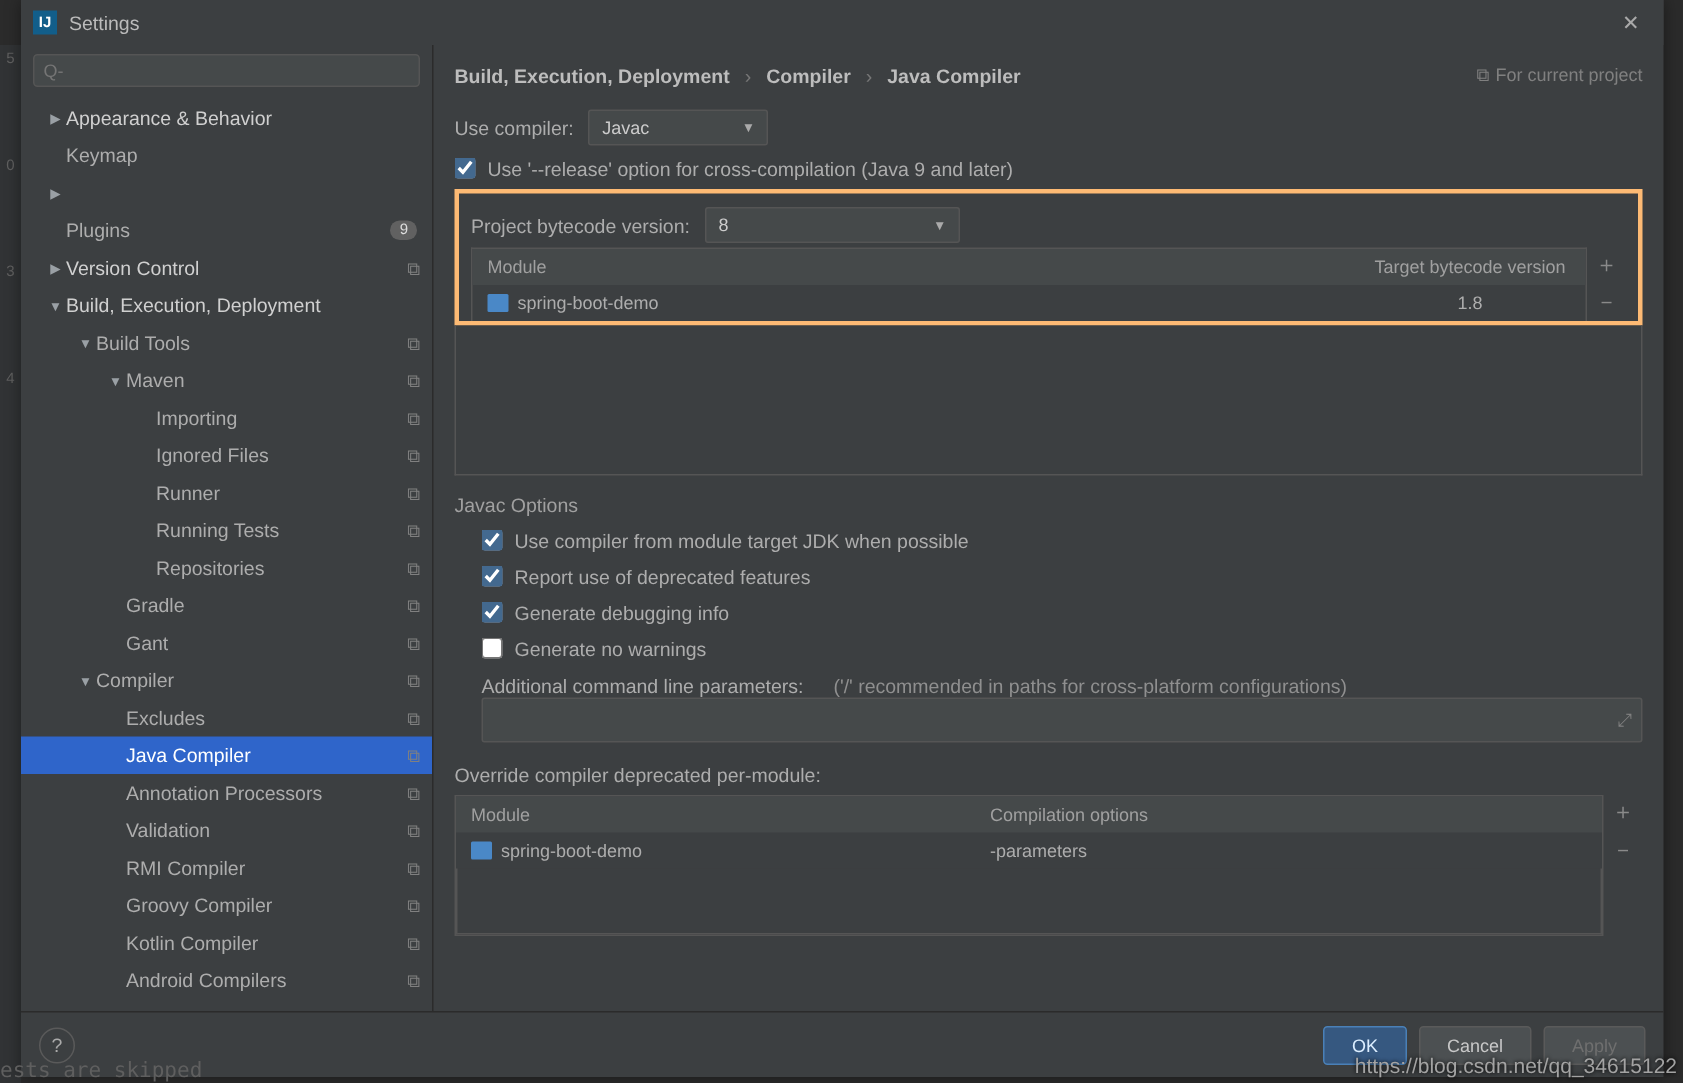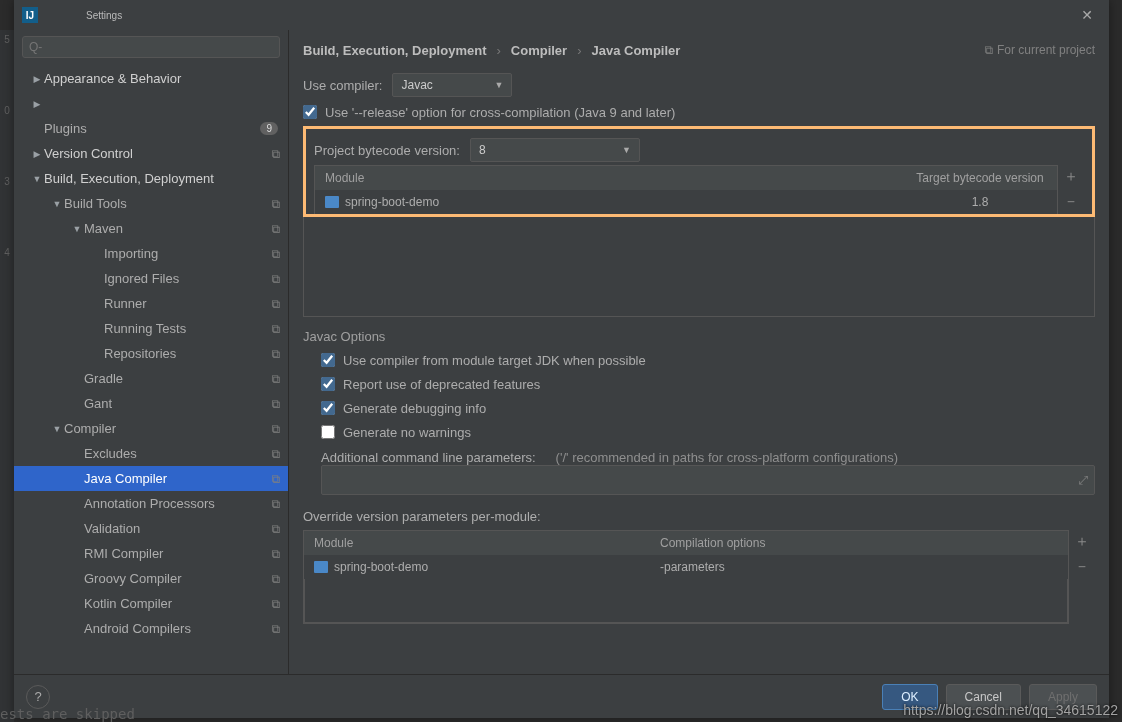--- a/index.html
+++ b/index.html
@@ -1,20 +1,20 @@
 <!DOCTYPE html>
 <html><head>
 <meta charset="utf-8">
 <style>
 * { margin:0; padding:0; box-sizing:border-box; font-family:"Segoe UI",Arial,sans-serif; }
 body { background:#2b2b2b; color:#adadad; font-size:13px; width:1122px; height:722px; position:relative; overflow:hidden; }
 .window { position:absolute; left:14px; top:0; width:1095px; height:718px; background:#3c3f41; display:flex; flex-direction:column; box-shadow:0 0 10px rgba(0,0,0,.4); }
-.titlebar { height:30px; display:flex; align-items:center; padding:0 8px; background:#3c3f41;gap:40px; }
+.titlebar { height:30px; display:flex; align-items:center; padding:0 8px; background:#3c3f41; }
 .app-icon { width:16px; height:16px; background:#125e8a; margin-right:8px; display:flex; align-items:center; justify-content:center; color:#fff; font-weight:bold; font-size:10px; }
-.title { flex:1; color:#bbb; font-size:10px; }
+.title { flex:1; color:#bbb; font-size:13px; }
 .close-x { color:#a9a9a9; padding:4px 8px; cursor:pointer; font-size:14px; }
 .body { flex:1; display:flex; min-height:0; }
 .sidebar { width:275px; background:#3c3f41; border-right:1px solid #2b2b2b; display:flex; flex-direction:column; }
 .search-row { padding:6px 8px 4px 8px; display:flex; align-items:center; gap:6px; }
 .search-input { flex:1; background:#45494a; border:1px solid #555; border-radius:3px; height:22px; color:#bbb; padding:0 6px; font-size:12px; }
 .gutter { width:14px; background:#313335; position:absolute; left:0; top:30px; bottom:0; color:#606060; font-size:10px; padding-top:4px; text-align:center; display:flex; flex-direction:column; gap:60px; }
 .nav { flex:1; overflow:auto; padding-top:4px; }
 .nav-item { display:flex; align-items:center; height:25px; padding-right:6px; cursor:pointer; position:relative; }
 .nav-item.selected { background:#2f65ca; color:#fff; }
 .tw { width:14px; display:flex; justify-content:center; font-size:9px; color:#9aa0a5; }
@@ -86,20 +86,24 @@
       <div class="search-row">
         <input class="search-input" placeholder="Q-" style="">
       </div>
       <div class="nav">
         <div id="nav-mount">
             <div class="nav-item depth-0">
               <span class="tw">▶</span>
               <span class="nav-label strong">Appearance &amp; Behavior</span>
             </div>
             <div class="nav-item depth-0">
+              <span class="tw"></span>
+              <span class="nav-label">Keymap</span>
+            </div>
+            <div class="nav-item depth-0">
               <span class="tw">▶</span>
             </div>
             <div class="nav-item depth-0">
               <span class="tw"></span>
               <span class="nav-label">Plugins</span>
               <span class="nav-badge">9</span>
             </div>
             <div class="nav-item depth-0">
               <span class="tw">▶</span>
               <span class="nav-label strong">Version Control</span>
@@ -280,21 +284,21 @@
         <div class="addl-params">
           <span class="label">Additional command line parameters:</span>
           <span class="label" style="color:#8f8f8f">('/' recommended in paths for cross-platform configurations)</span>
         </div>
         <div class="params-input">
           <span class="expand-icn">⤢</span>
         </div>
       </div>
 
       <div class="override">
-        <div class="label" style="margin-bottom:6px">Override version parameters per-module:</div>
+        <div class="label" style="margin-bottom:6px">Override compiler deprecated per-module:</div>
         <div class="tbl-area">
           <div class="tbl ovr-tbl">
             <div class="tbl-head">
               <div class="c1">Module</div>
               <div class="c2b">Compilation options</div>
             </div>
             <div class="tbl-row">
               <div class="c1">
                   <span class="folder-icn"></span>
                   <span>spring-boot-demo</span>

